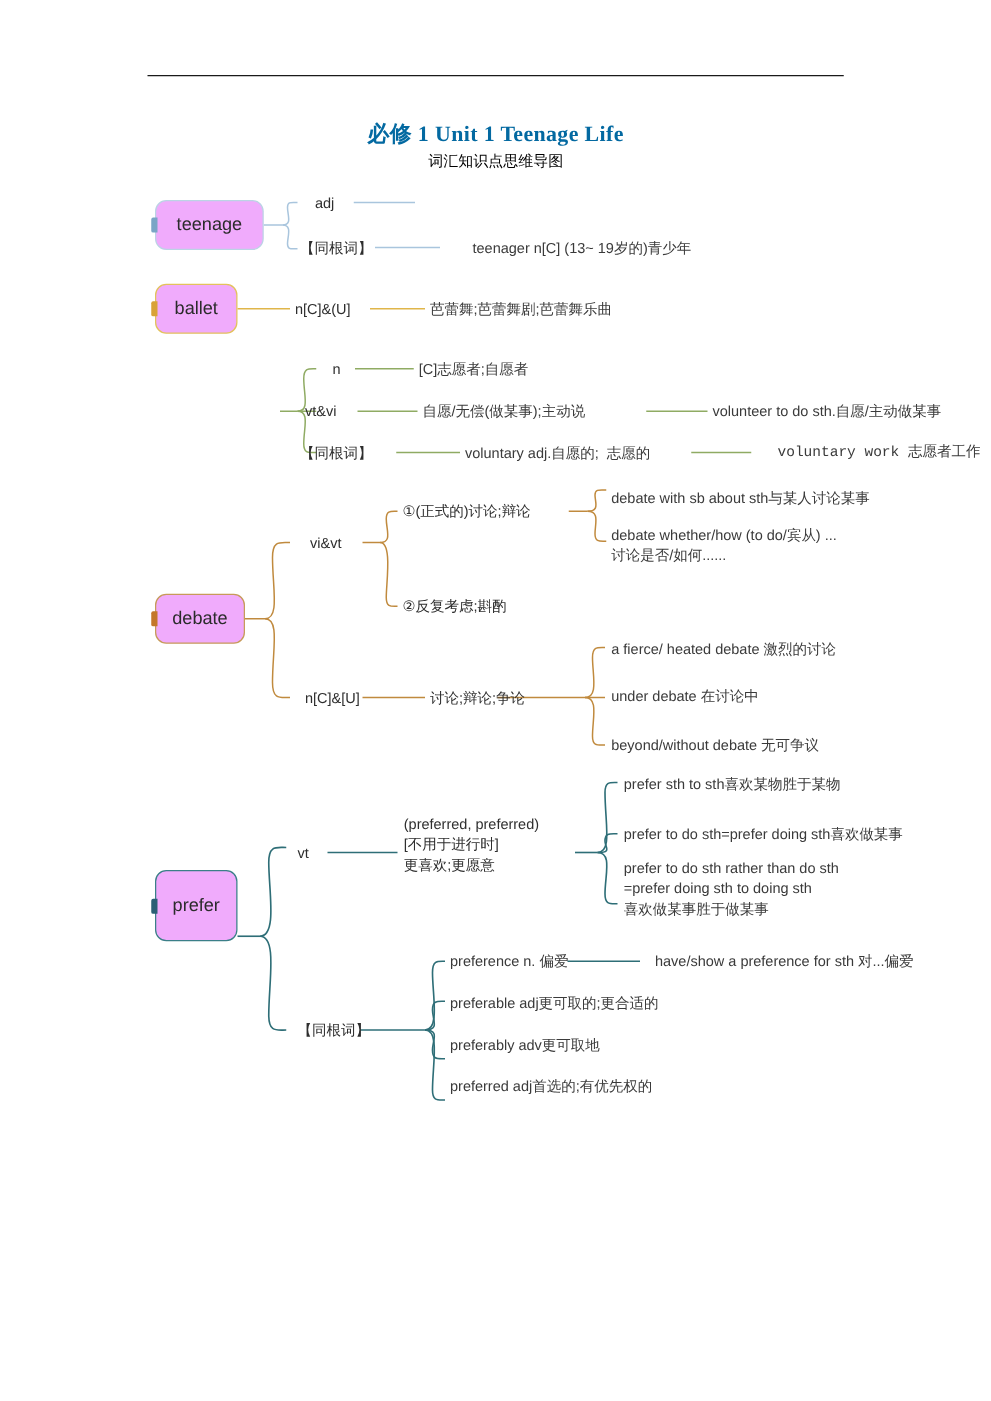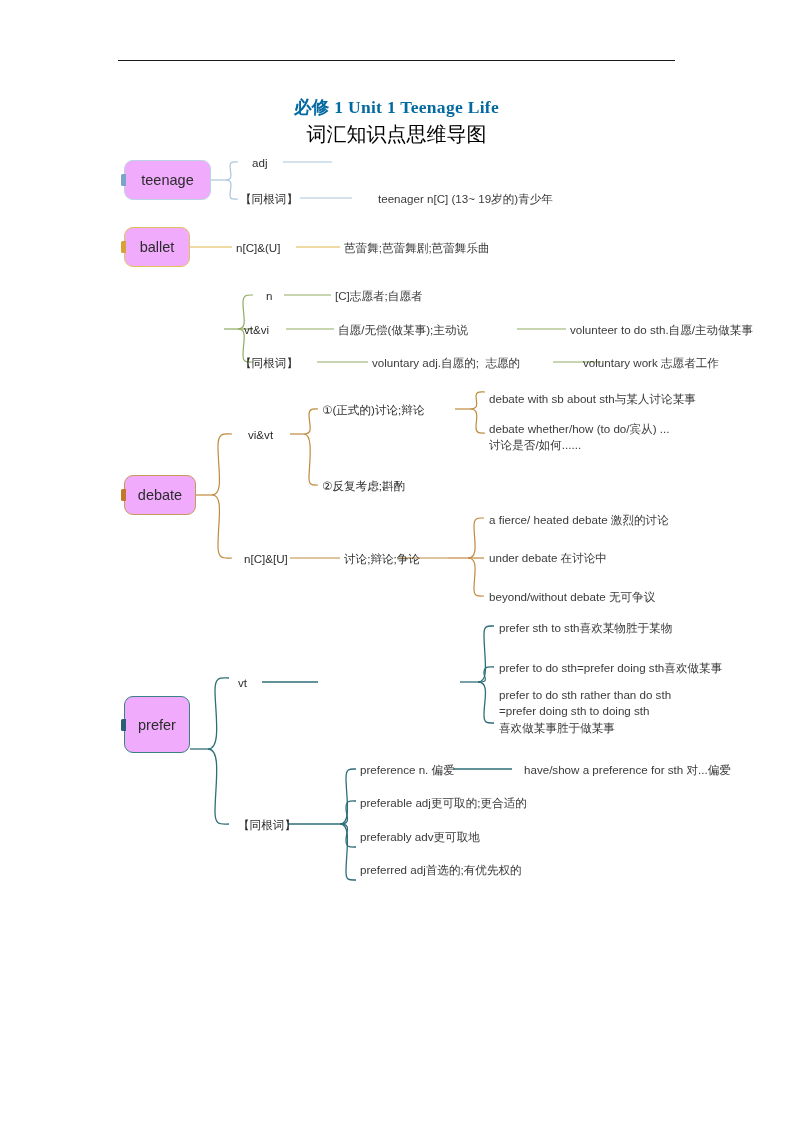--- a/index.html
+++ b/index.html
@@ -26,21 +26,21 @@
     font-family: "Liberation Serif", "DejaVu Serif", serif;
     font-weight: bold;
     font-size: 17.5px;
     color: #0369a1;
     letter-spacing: 0.3px;
   }
   .subtitle {
     position: absolute; left: 0; top: 121px; width: 793px;
     text-align: center;
     font-family: "DejaVu Sans", sans-serif;
-    font-size: 20px;
+    font-size: 12px;
     color: #000;
   }
 
   
   .node {
     position: absolute;
     border: 1.3px solid #999;
     border-radius: 9px;
     background: #f0abfc;
     display: flex; align-items: center; justify-content: center;
@@ -181,36 +181,39 @@
 
   <div class="lbl dark" style="left:266px; top:288px;">n</div>
   <div class="lbl" style="left:335px; top:288px;">[C]志愿者;自愿者</div>
 
   <div class="lbl dark" style="left:244px; top:322px;">vt&amp;vi</div>
   <div class="lbl" style="left:338px; top:322px;">自愿/无偿(做某事);主动说</div>
   <div class="lbl" style="left:570px; top:322px;">volunteer to do sth.自愿/主动做某事</div>
 
   <div class="lbl dark" style="left:240px; top:355px;">【同根词】</div>
   <div class="lbl" style="left:372px; top:355px;">voluntary adj.自愿的;  志愿的</div>
-  <div class="lbl" style="left:583px; top:355px;">voluntary work 志愿者工作</div>
+  <div class="lbl" style="left:622px; top:355px;font-family:Liberation Mono, monospace;">voluntary work 志愿者工作</div>
 
   <div class="lbl dark" style="left:248px; top:427px;">vi&amp;vt</div>
   <div class="lbl dark" style="left:322px; top:402px;">①(正式的)讨论;辩论</div>
   <div class="lbl dark" style="left:322px; top:478px;">②反复考虑;斟酌</div>
   <div class="lbl" style="left:489px; top:391px;">debate with sb about sth与某人讨论某事</div>
   <div class="lbl multi" style="left:489px; top:421px;">debate whether/how (to do/宾从) ...
 讨论是否/如何......</div>
 
   <div class="lbl dark" style="left:244px; top:551px;">n[C]&amp;[U]</div>
   <div class="lbl dark" style="left:344px; top:551px;">讨论;辩论;争论</div>
   <div class="lbl" style="left:489px; top:512px;">a fierce/ heated debate 激烈的讨论</div>
   <div class="lbl" style="left:489px; top:550px;">under debate 在讨论中</div>
   <div class="lbl" style="left:489px; top:589px;">beyond/without debate 无可争议</div>
 
   <div class="lbl dark" style="left:238px; top:675px;">vt</div>
+  <div class="lbl multi dark" style="left:323px; top:652px;">(preferred, preferred)
+[不用于进行时]
+更喜欢;更愿意</div>
   <div class="lbl" style="left:499px; top:620px;">prefer sth to sth喜欢某物胜于某物</div>
   <div class="lbl" style="left:499px; top:660px;">prefer to do sth=prefer doing sth喜欢做某事</div>
   <div class="lbl multi" style="left:499px; top:687px;">prefer to do sth rather than do sth
 =prefer doing sth to doing sth
 喜欢做某事胜于做某事</div>
 
   <div class="lbl dark" style="left:238px; top:817px;">【同根词】</div>
   <div class="lbl" style="left:360px; top:762px;">preference n. 偏爱</div>
   <div class="lbl" style="left:524px; top:762px;">have/show a preference for sth 对...偏爱</div>
   <div class="lbl" style="left:360px; top:795px;">preferable adj更可取的;更合适的</div>

